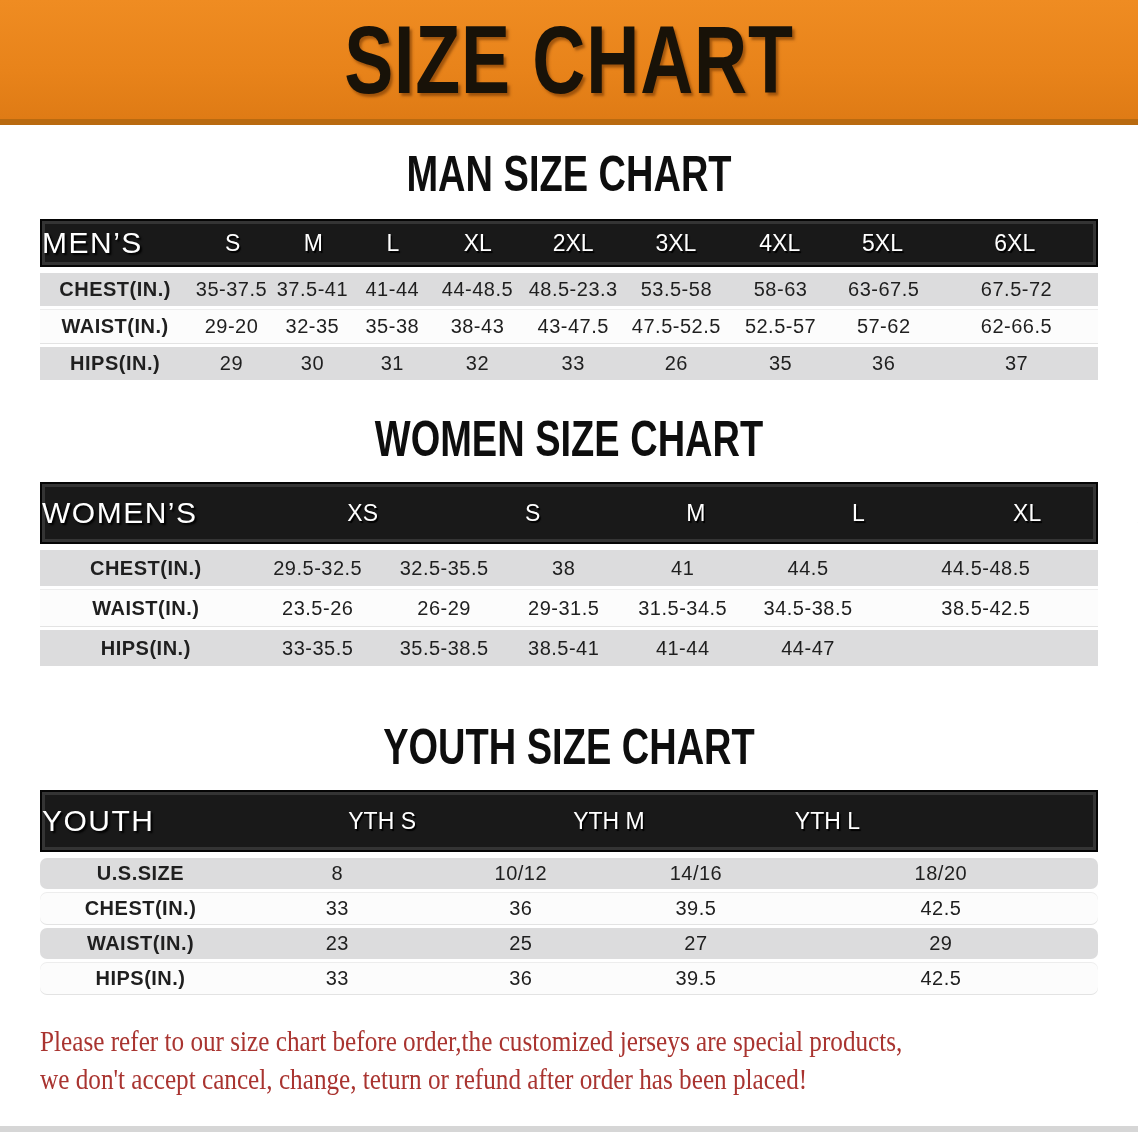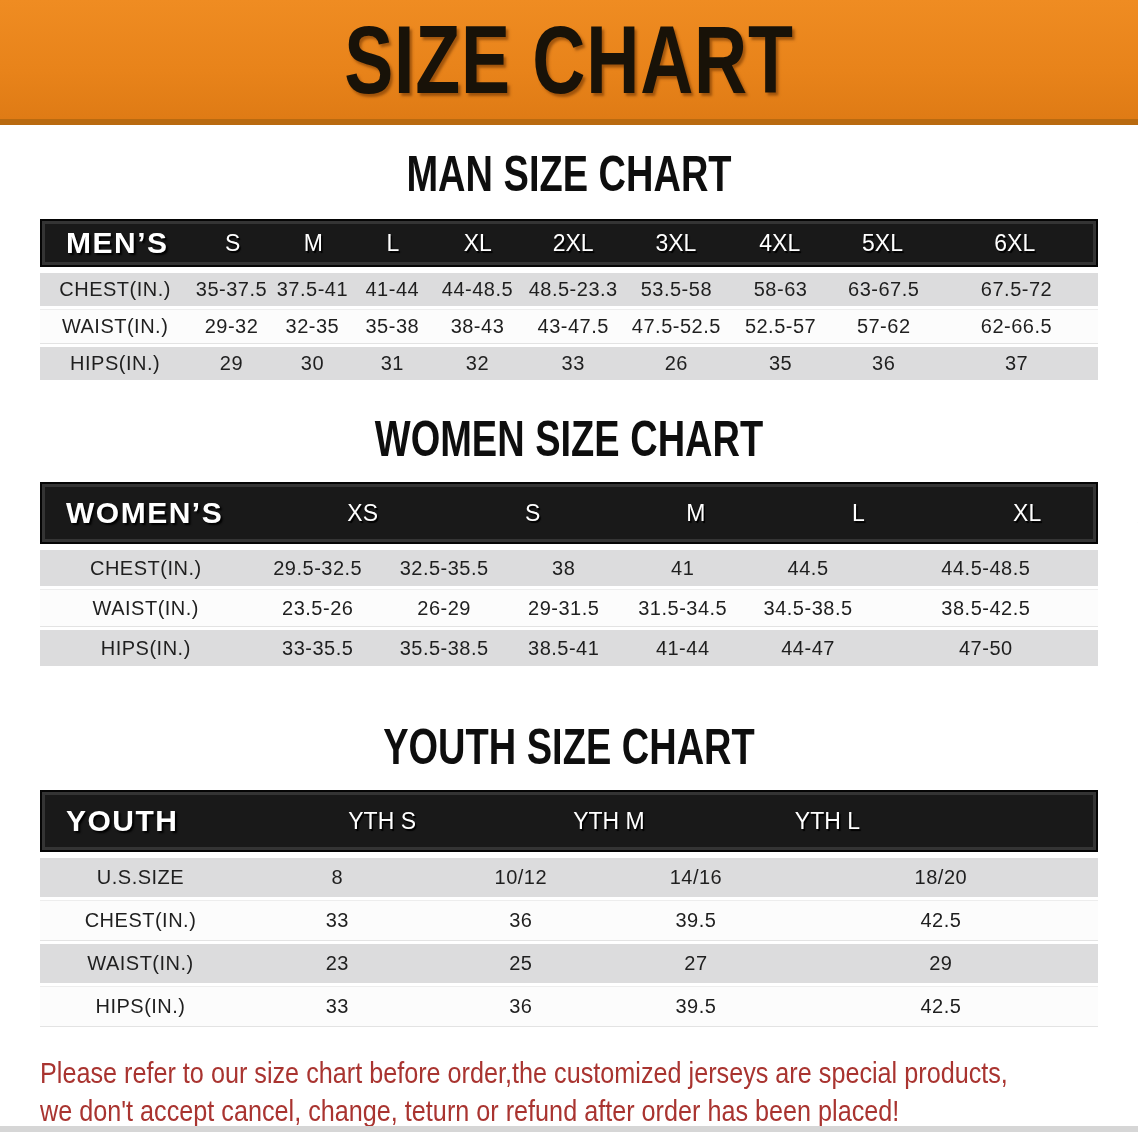--- a/index.html
+++ b/index.html
@@ -49,59 +49,60 @@
     background:#191919;
     border:2px solid #050505;
     box-shadow:inset 0 0 0 3px rgba(150,150,150,0.22);
     color:#ffffff;
     margin-bottom:6px;
   }
   .table-men   .thead { height:48px; }
   .table-women .thead, .table-youth .thead { height:62px;gap:44px; }
 
   .corner {
-    font-weight:700; font-size:30px; letter-spacing:1.5px;
-    padding-left:24px;
+    font-weight:400; font-size:30px; letter-spacing:1.5px;
+    padding-left:0;
     text-shadow:2px 2px 2px #000000;
     white-space:nowrap;
   }
   .colhead {
     text-align:center; font-size:23px; font-weight:400;
     text-shadow:1.5px 1.5px 1px #000000;
     white-space:nowrap;
   }
 
   .trow {
     display:grid; align-items:center;
     height:33px; margin-top:4px;
     color:#1f1f1f;
   }
   .table-women .trow { height:36px; }
-  .table-youth .trow { height:39px; }
+  .table-youth .trow { height:31px;border-radius:7px; }
   .trow.shade { background:#dcdcdd; }
   .trow.light { background:#fcfcfc; box-shadow:0 1px 0 #e3e3e3, 0 -1px 0 #ededed; }
 
-  .rowlabel { text-align:center; font-size:20px; letter-spacing:0.5px; font-weight:400; white-space:nowrap; }
+  .rowlabel { text-align:center; font-size:20px; letter-spacing:0.5px; font-weight:700; white-space:nowrap; }
   .cell     { text-align:center; font-size:20px; letter-spacing:0.5px; white-space:nowrap; }
 
   
   .table-men .thead, .table-men .trow {
     grid-template-columns:14.2% 7.8% 7.5% 7.6% 8.5% 9.6% 9.9% 9.8% 9.7% auto;
   }
   .table-women .thead, .table-women .trow {
     grid-template-columns:20% 12.5% 11.4% 11.2% 11.3% 12.4% auto;
   }
   .table-youth .thead, .table-youth .trow {
     grid-template-columns:19% 18.2% 16.5% 16.6% auto;
   }
 
   
   .disclaimer {
     margin:28px 0 0 40px;
     color:#a93430;
+    font-family:Liberation Serif, serif;
   }
   .disclaimer p {
     margin:0;
     font-size:30px; line-height:38px; font-weight:400;
     white-space:nowrap;
     transform:scaleX(0.84);
     transform-origin:0 50%;
   }
 
   .bottom-strip {
@@ -142,21 +143,21 @@
             <span class="cell">41-44</span>
             <span class="cell">44-48.5</span>
             <span class="cell">48.5-23.3</span>
             <span class="cell">53.5-58</span>
             <span class="cell">58-63</span>
             <span class="cell">63-67.5</span>
             <span class="cell">67.5-72</span>
           </div>
           <div class="trow light">
             <span class="rowlabel">WAIST(IN.)</span>
-            <span class="cell">29-32</span>
+            <span class="cell">29-20</span>
             <span class="cell">32-35</span>
             <span class="cell">35-38</span>
             <span class="cell">38-43</span>
             <span class="cell">43-47.5</span>
             <span class="cell">47.5-52.5</span>
             <span class="cell">52.5-57</span>
             <span class="cell">57-62</span>
             <span class="cell">62-66.5</span>
           </div>
           <div class="trow shade">
@@ -204,21 +205,20 @@
             <span class="cell">34.5-38.5</span>
             <span class="cell">38.5-42.5</span>
           </div>
           <div class="trow shade">
             <span class="rowlabel">HIPS(IN.)</span>
             <span class="cell">33-35.5</span>
             <span class="cell">35.5-38.5</span>
             <span class="cell">38.5-41</span>
             <span class="cell">41-44</span>
             <span class="cell">44-47</span>
-            <span class="cell">47-50</span>
           </div>
         </div>
     </section>
 
     <section>
       <h2 id="youth-heading" class="section-heading">YOUTH SIZE CHART</h2>
       <div class="sizetable table-youth">
           <div class="thead">
             <span class="corner">YOUTH</span>
             <span class="colhead">YTH S</span>

